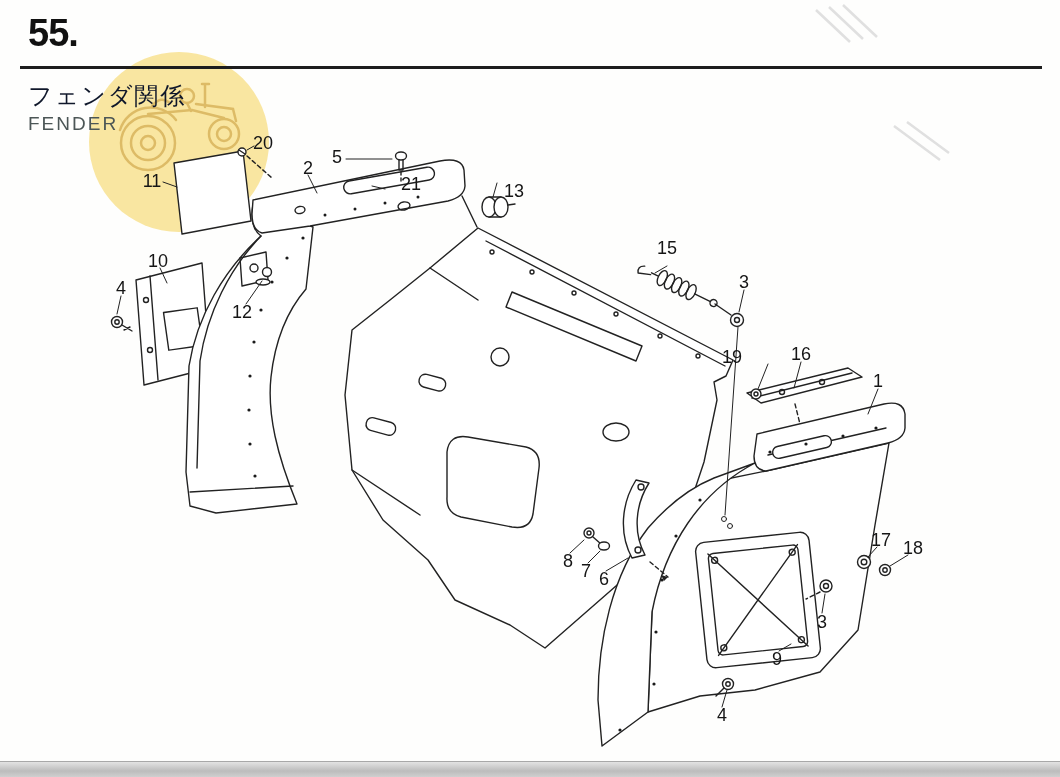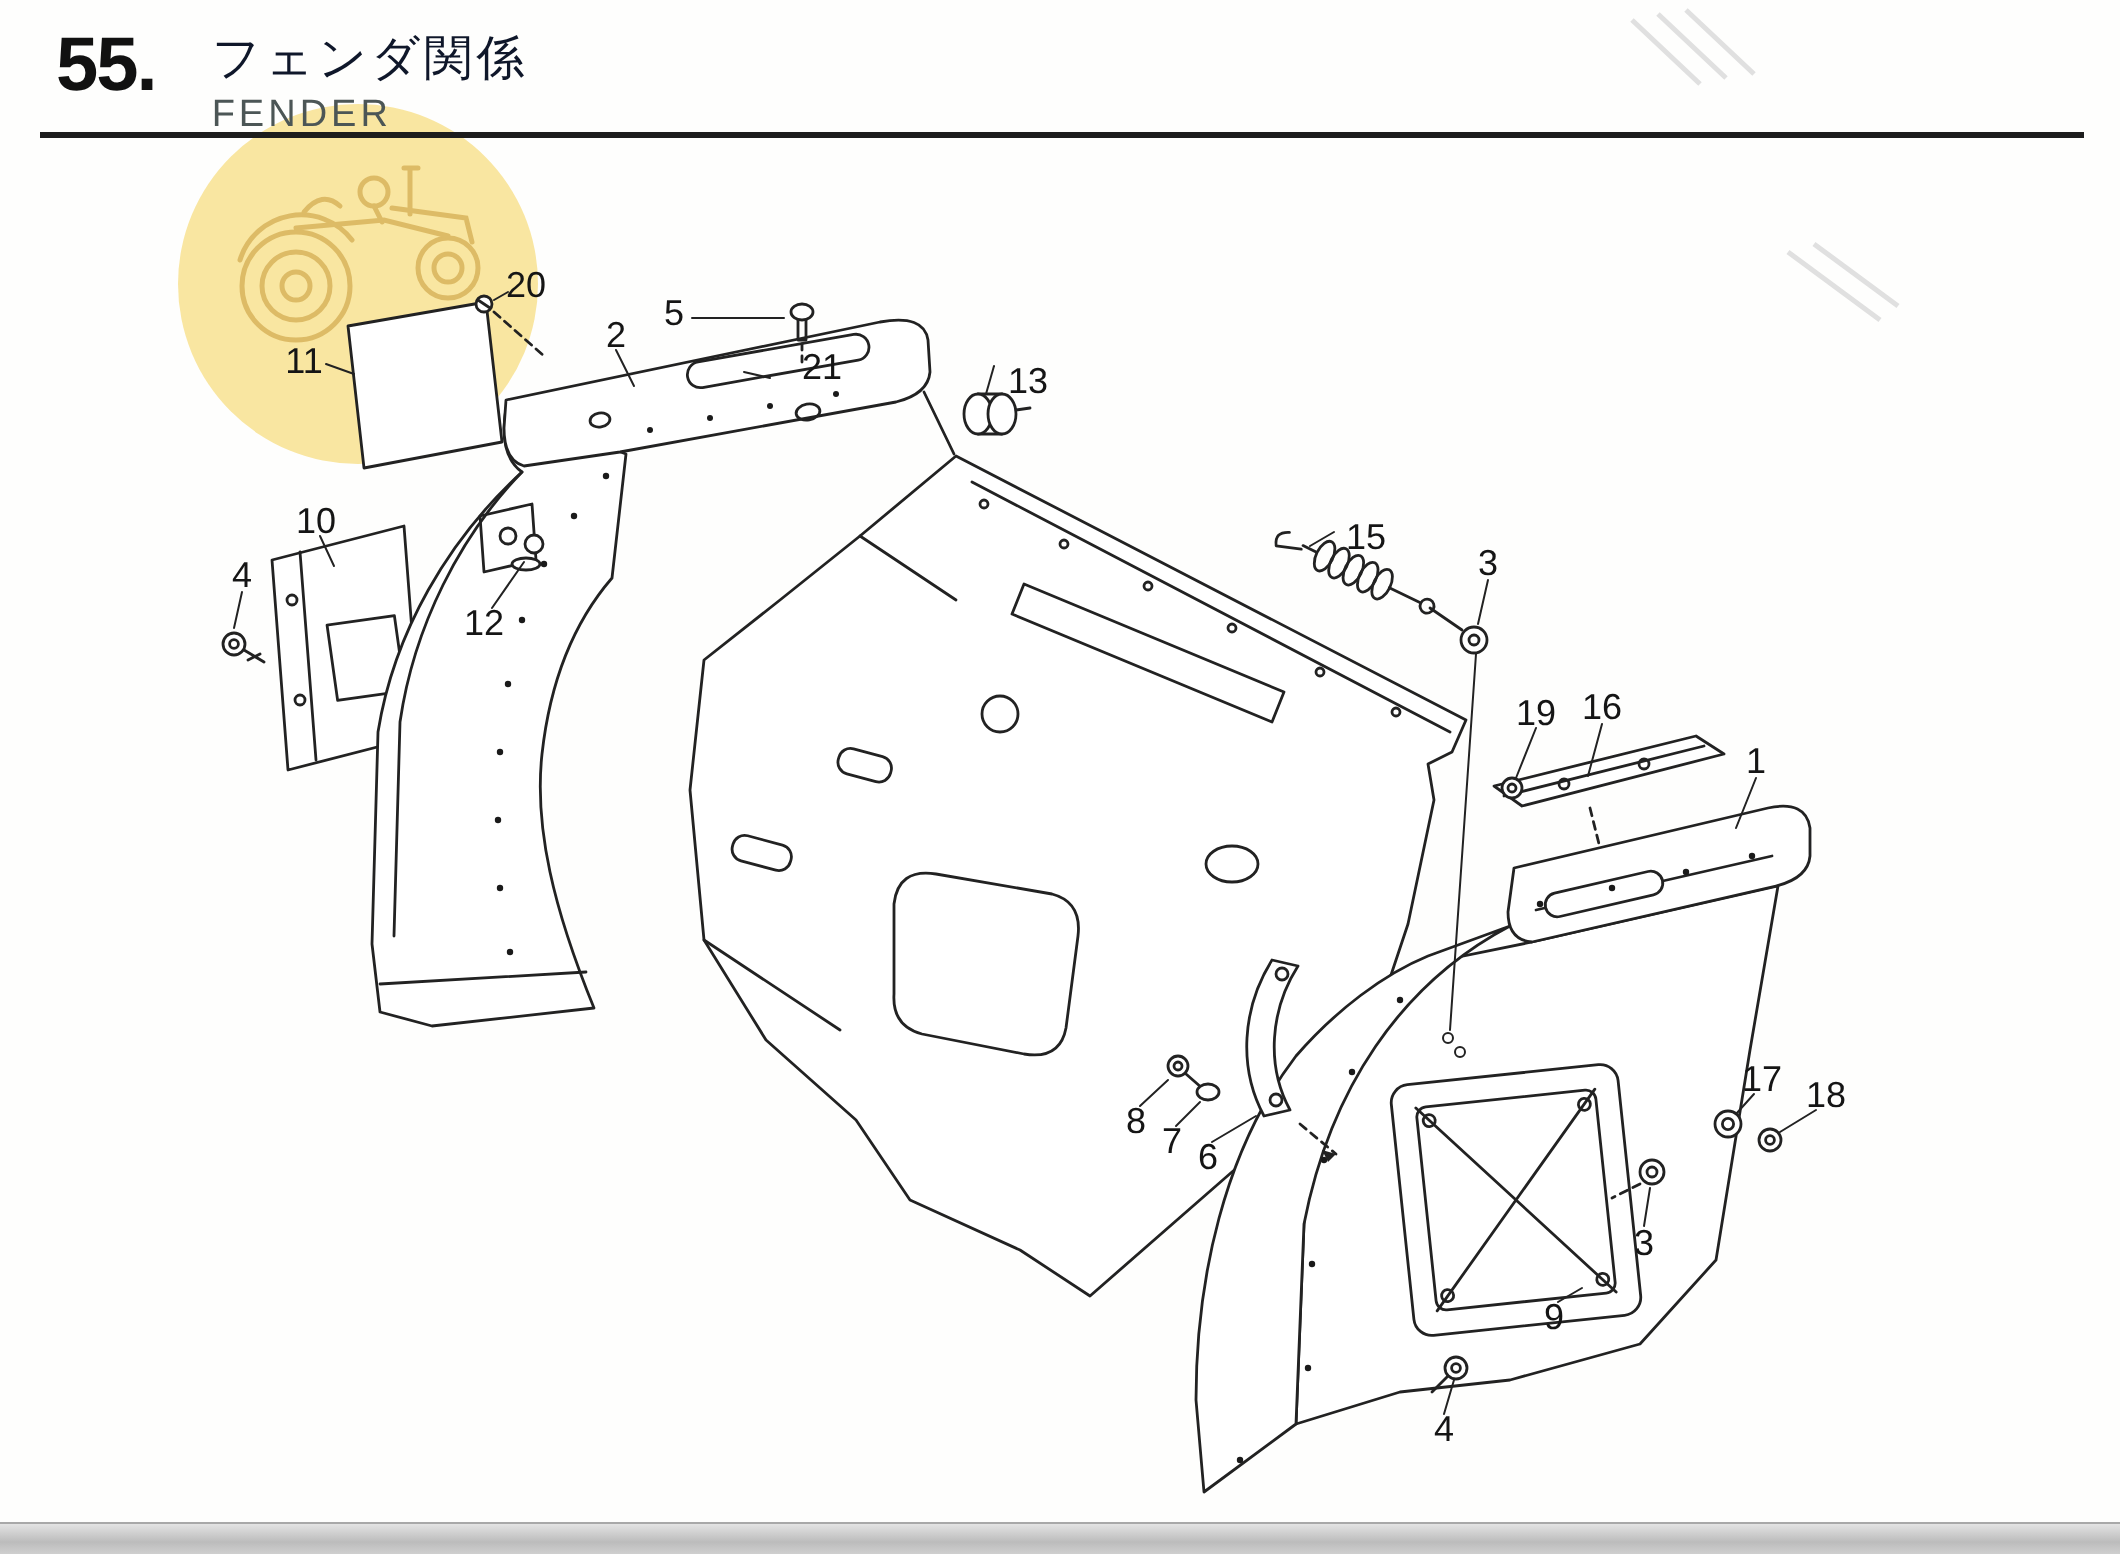--- a/index.html
+++ b/index.html
@@ -3,21 +3,21 @@
 <meta charset="utf-8">
 <style>
   html,body{margin:0;padding:0;background:#fff;}
   .page{position:relative;width:1060px;height:777px;background:#fefefdf5;overflow:hidden;
         font-family:"Liberation Sans",sans-serif;}
   .diagram{position:absolute;inset:0;z-index:1;}
   .diagram svg{position:absolute;top:0;left:0;}
   .callout-layer{position:absolute;inset:0;padding-left:12px;}
   .callout{position:absolute;transform:translate(-50%,-50%);font-size:18px;color:#151515;
            font-family:"Liberation Sans",sans-serif;}
-  .header{position:absolute;top:14px;left:28px;display:flex;gap:28px;align-items:flex-start;z-index:2;}
+  .header{position:absolute;top:14px;left:28px;display:flex;gap:28px;align-items:flex-start;z-index:2;flex-direction:column;}
   .sec-num{font-size:38px;font-weight:bold;color:#111;line-height:1;letter-spacing:-1px;}
   .titles{padding-top:3px;}
   .title-ja{font-size:24px;color:#0f172a;letter-spacing:2px;line-height:1.1;}
   .title-en{font-size:19px;font-weight:normal;color:#4c5656;letter-spacing:2px;margin-top:4px;}
   .rule{position:absolute;top:66px;left:20px;width:1022px;height:3px;background:#1d1d1d;z-index:2;}
   .scan-strip{position:absolute;left:0;right:0;bottom:0;height:15px;z-index:3;
               background:linear-gradient(180deg,#e3e3e3 0%,#bcbcbc 60%,#cfcfcf 100%);
               border-top:1px solid #a8a8a8;}
 </style>
 </head>
@@ -268,23 +268,23 @@
     <div class="callout-layer">
         <span class="callout" style="left: 263px; top: 143px;">20</span>
         <span class="callout" style="left: 308px; top: 168px;">2</span>
         <span class="callout" style="left: 337px; top: 157px;">5</span>
         <span class="callout" style="left: 363px; top: 184px; margin-left: 48px;">21</span>
         <span class="callout" style="left: 514px; top: 175px; margin-top: 16px;">13</span>
         <span class="callout" style="left: 152px; top: 181px;">11</span>
         <span class="callout" style="left: 158px; top: 261px;">10</span>
         <span class="callout" style="left: 121px; top: 288px;">4</span>
         <span class="callout" style="left: 242px; top: 312px;">12</span>
-        <span class="callout" style="left: 667px; top: 269px; margin-left: 16px;">15</span>
+        <span class="callout" style="left: 667px; top: 248px;">15</span>
         <span class="callout" style="left: 744px; top: 282px;">3</span>
-        <span class="callout" style="left: 768px; top: 357px; text-align: center;">19</span>
+        <span class="callout" style="left: 732px; top: 357px; text-align: center;">19</span>
         <span class="callout" style="left: 801px; top: 354px;">16</span>
         <span class="callout" style="left: 878px; top: 381px;">1</span>
         <span class="callout" style="left: 568px; top: 561px;">8</span>
         <span class="callout" style="left: 586px; top: 571px;">7</span>
         <span class="callout" style="left: 604px; top: 579px;">6</span>
         <span class="callout" style="left: 881px; top: 540px;">17</span>
         <span class="callout" style="left: 913px; top: 548px;">18</span>
         <span class="callout" style="left: 822px; top: 622px;">3</span>
         <span class="callout" style="left: 777px; top: 659px;">9</span>
         <span class="callout" style="left: 722px; top: 715px;">4</span>

